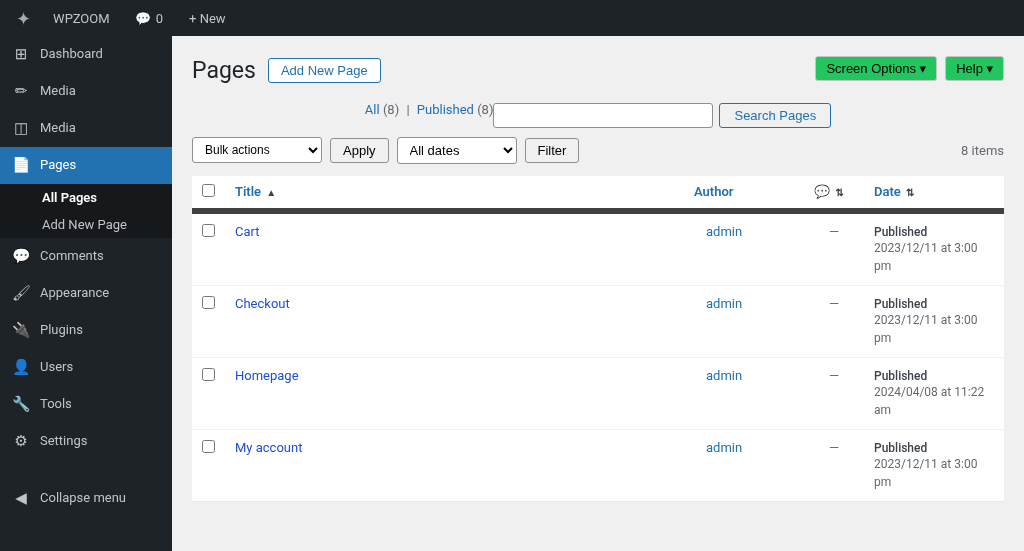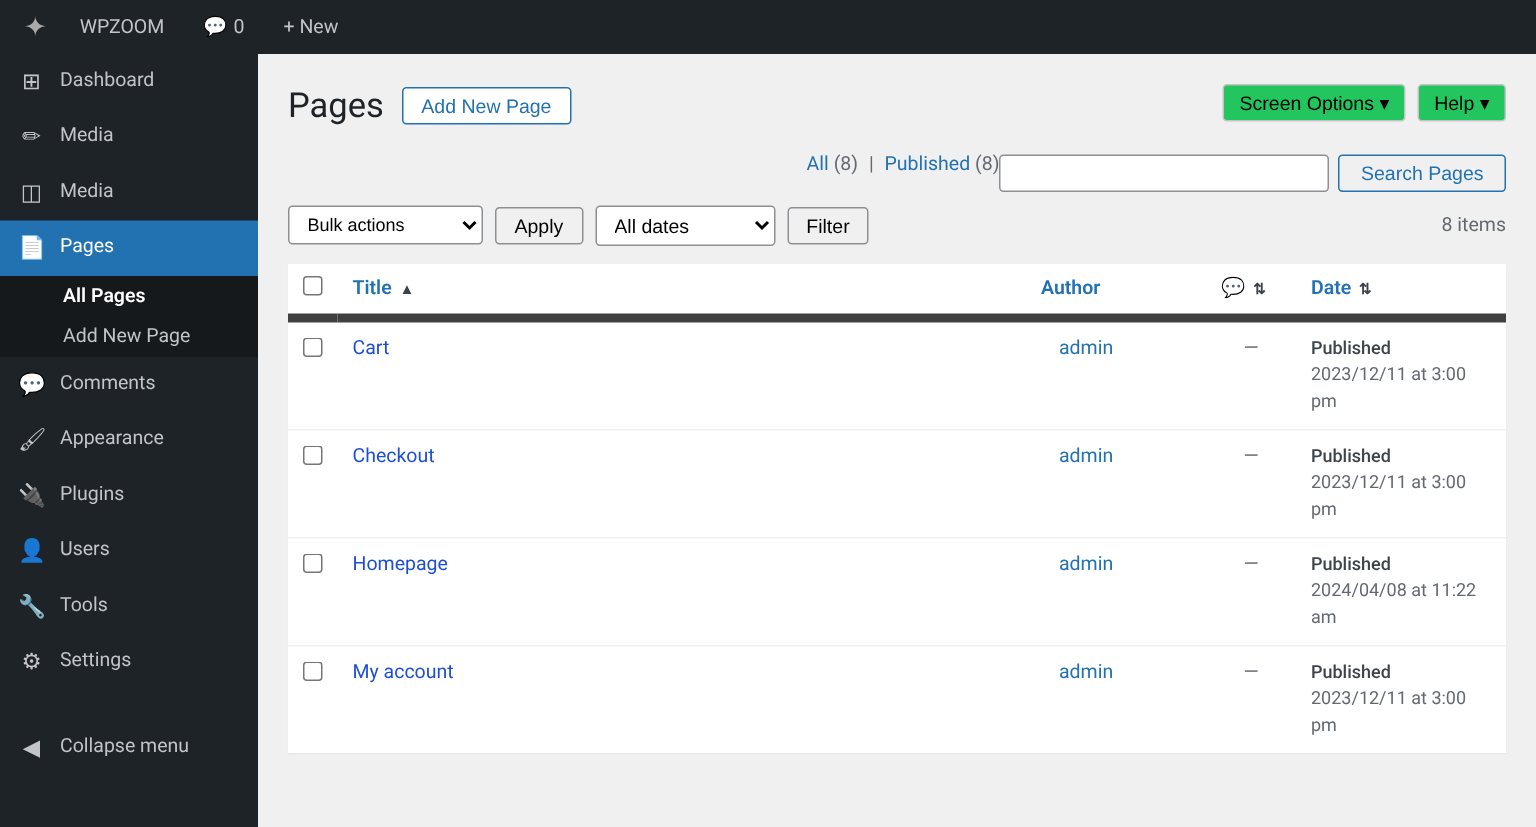--- a/index.html
+++ b/index.html
@@ -29,21 +29,21 @@
     .page-title { font-size: 23px; font-weight: 400; color: #1d2327; line-height: 1.3; }
     .add-new-btn { background: #fff; border: 1px solid #2271b1; color: #2271b1; padding: 4px 12px; border-radius: 3px; cursor: pointer; font-size: 13px; font-weight: 400; }
     .screen-options-btn, .help-btn { background: #22c55e; border: 1px solid #c3c4c7; padding: 4px 10px; border-radius: 3px; cursor: pointer; font-size: 13px; display: flex; align-items: center; gap: 4px; }
 
     
     .filter-links { margin-bottom: 12px; font-size: 13px; color: #646970; }
     .filter-links a { color: #2271b1; text-decoration: none; }
     .filter-links .sep { margin: 0 4px; color: #646970; }
 
     
-    .search-row { display: flex; align-items: center; justify-content: flex-end; margin-bottom: 8px; }
+    .search-row { display: flex; align-items: center; justify-content: center; margin-bottom: 8px; }
     .search-input { border: 1px solid #8c8f94; border-radius: 3px; padding: 4px 8px; font-size: 13px; width: 220px; }
     .search-pages-btn { background: #f0f0f1; border: 1px solid #2271b1; color: #2271b1; padding: 4px 14px; border-radius: 3px; cursor: pointer; font-size: 13px; }
 
     
     .toolbar { display: flex; align-items: center; gap: 8px; margin-bottom: 12px; }
     .bulk-select { border: 1px solid #8c8f94; border-radius: 3px; padding: 4px 8px; font-size: 12px; background: #fff; cursor: pointer; min-width: 130px; }
     .apply-btn { background: #f0f0f1; border: 1px solid #8c8f94; padding: 4px 12px; border-radius: 3px; cursor: pointer; font-size: 13px; }
     .date-select { border: 1px solid #8c8f94; border-radius: 3px; padding: 4px 8px; font-size: 13px; background: #fff; cursor: pointer; min-width: 120px; }
     .filter-btn { background: #f0f0f1; border: 1px solid #8c8f94; padding: 4px 12px; border-radius: 3px; cursor: pointer; font-size: 13px; }
     .items-count { margin-left: auto; color: #646970; font-size: 13px; }

